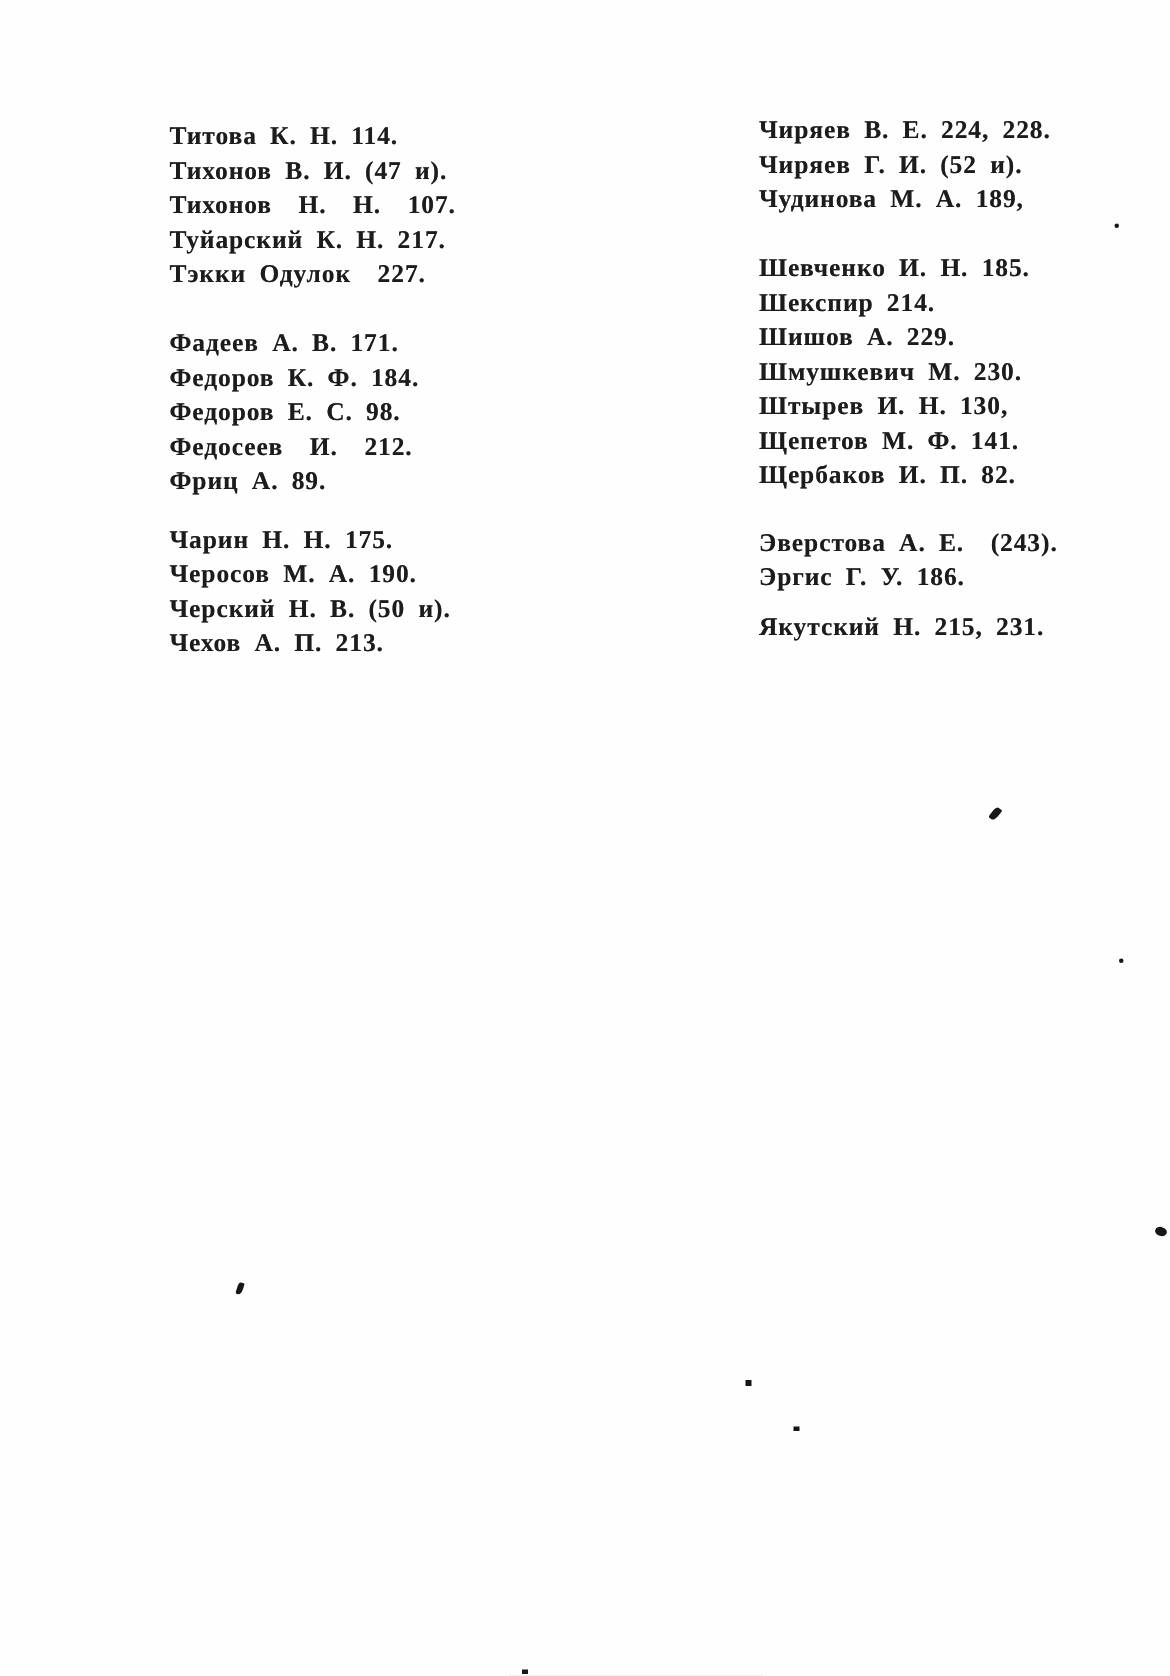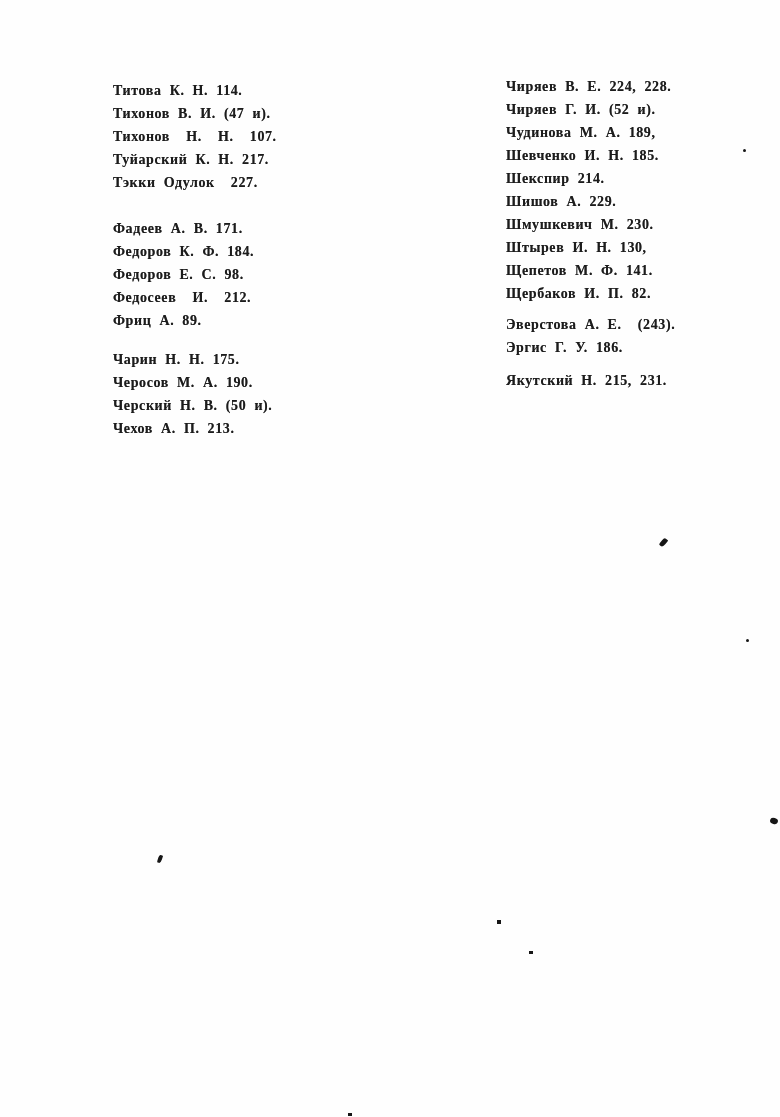--- a/index.html
+++ b/index.html
@@ -10,38 +10,38 @@
   .page {
     position: relative;
     width: 780px;
     height: 1117px;
     background: #fefefe;
     overflow: hidden;
     font-family: "Liberation Serif", "DejaVu Serif", serif;
   }
   .col {
     position: absolute;
-    font-size: 14px;
+    font-size: 17px;
     font-weight: bold;
     line-height: 23px;
     letter-spacing: 0.6px;
     word-spacing: 4px;
     color: #1c1c1c;
     white-space: pre;
     text-shadow: 0 0 0.4px rgba(20,20,20,0.55);
   }
   .col[data-name="index-column-left"]  { left: 113px; top: 79px; }
   .col[data-name="index-column-right"] { left: 506px; top: 75px; }
 
   .group { margin: 0; }
   .col[data-name="index-column-left"]  .group:nth-child(1) { margin-bottom: 23px; }
   .col[data-name="index-column-left"]  .group:nth-child(2) { margin-bottom: 16px; }
-  .col[data-name="index-column-right"] .group:nth-child(1) { }
+  .col[data-name="index-column-right"] .group:nth-child(1) { margin-bottom: 23px; }
   .col[data-name="index-column-right"] .group:nth-child(2) { }
-  .col[data-name="index-column-right"] .group:nth-child(3) { margin-bottom: 8px; }
+  .col[data-name="index-column-right"] .group:nth-child(3) { margin-bottom: 22px; }
   .col[data-name="index-column-right"] .group:nth-child(4) { margin-bottom: 10px; font-family: Liberation Serif, serif; }
 
   .line { height: 23px; }
 
   .speck {
     position: absolute;
     background: #161616;
   }
   .speck.round { border-radius: 50%; }
   .speck.tick  { border-radius: 40% 10% 50% 20%; }

